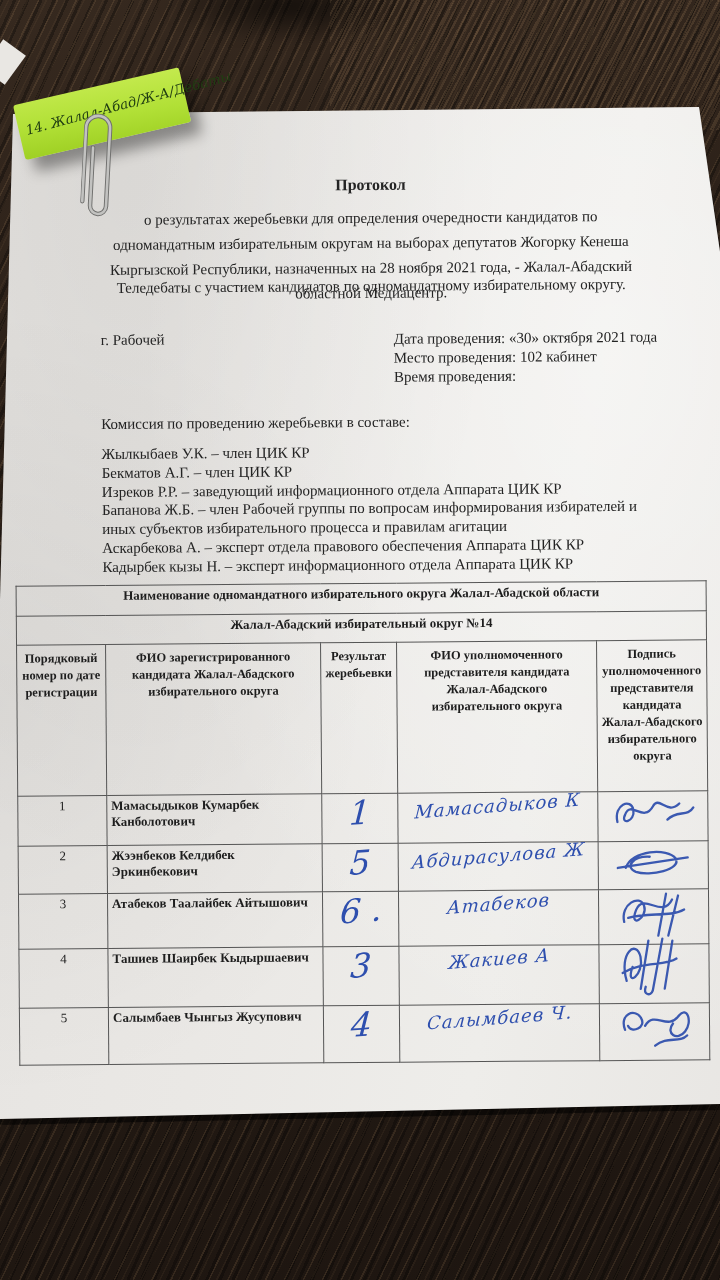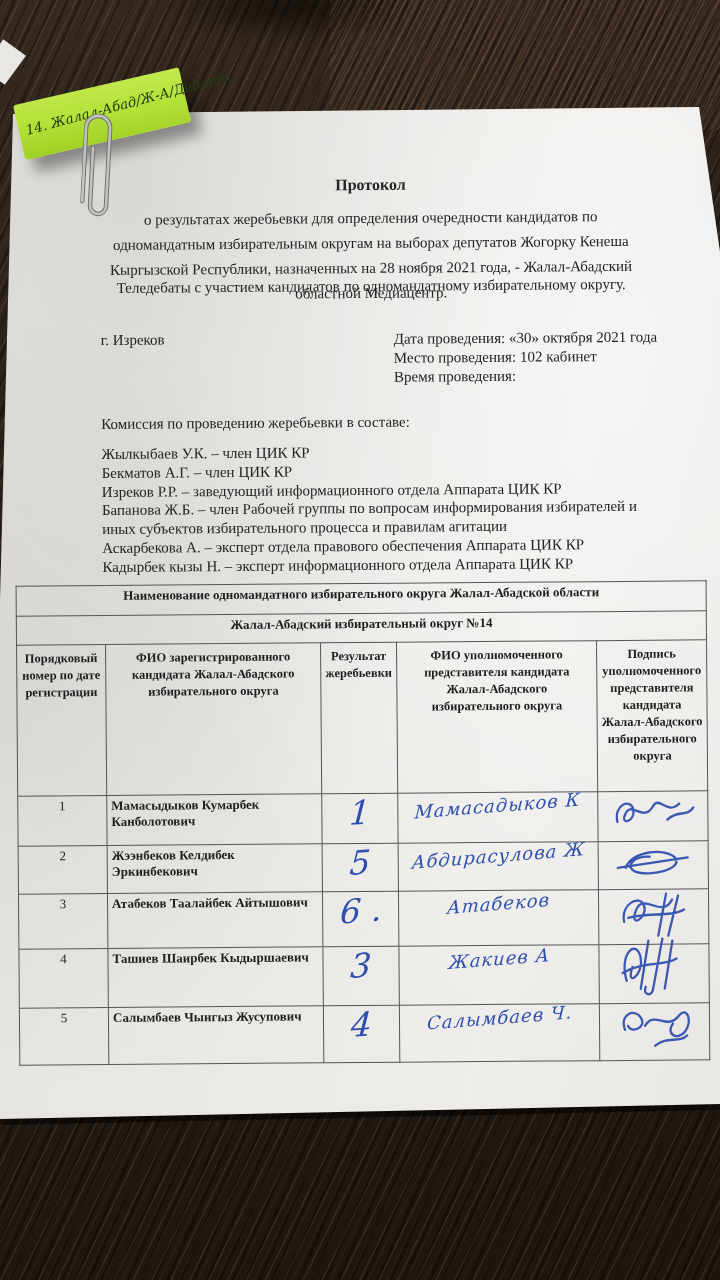--- a/index.html
+++ b/index.html
@@ -84,21 +84,21 @@
 
   <div class="paper-shadow"></div>
   <div class="paper"></div>
 
   <div class="content">
 
     <div class="doc-title">Протокол</div>
     <div class="doc-intro">о результатах жеребьевки для определения очередности кандидатов по одномандатным избирательным округам на выборах депутатов Жогорку Кенеша Кыргызской Республики, назначенных на 28 ноября 2021 года, - Жалал-Абадский областной Медиацентр.</div>
     <div class="doc-debates">Теледебаты с участием кандидатов по одномандатному избирательному округу.</div>
 
-    <div class="doc-city">г. Изреков</div>
+    <div class="doc-city">г. Рабочей</div>
     <div class="doc-meta">
       <div>Дата проведения: «30» октября 2021 года</div>
       <div>Место проведения: 102 кабинет</div>
       <div>Время проведения:</div>
     </div>
 
     <div class="doc-commission-h">Комиссия по проведению жеребьевки в составе:</div>
     <div class="doc-members">
       <div>Жылкыбаев У.К. – член ЦИК КР</div>
       <div>Бекматов А.Г. – член ЦИК КР</div>

